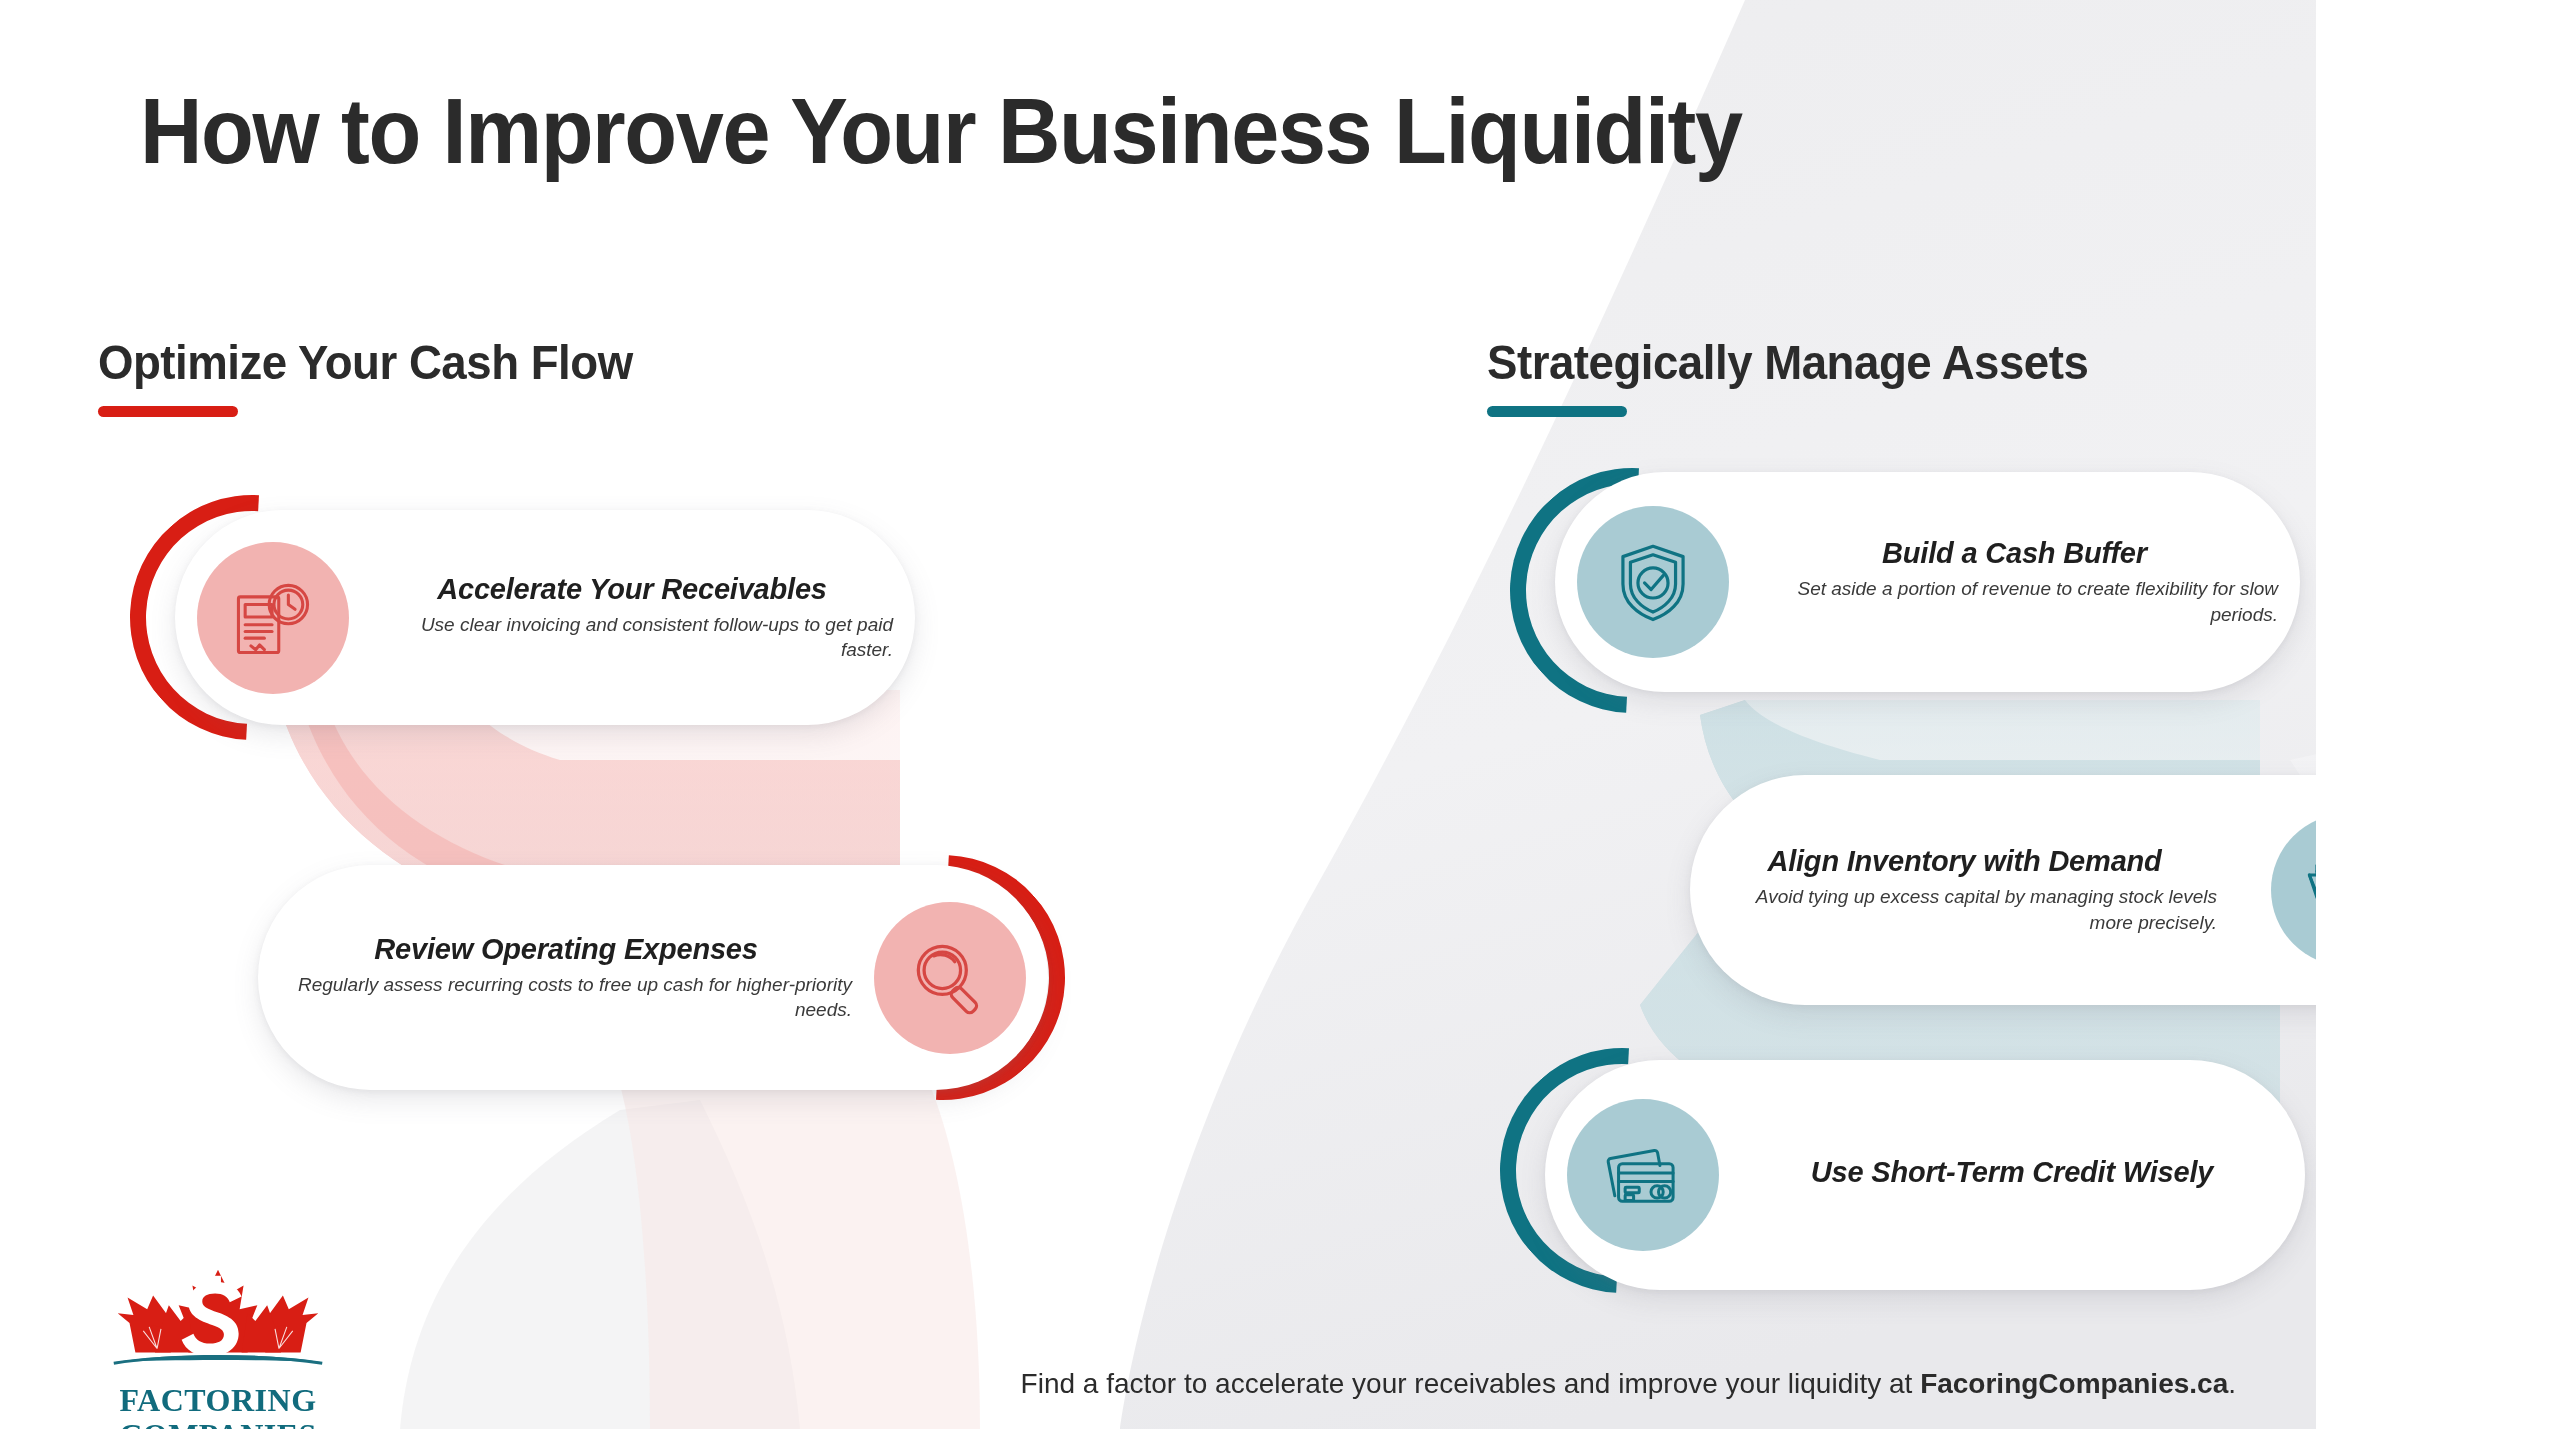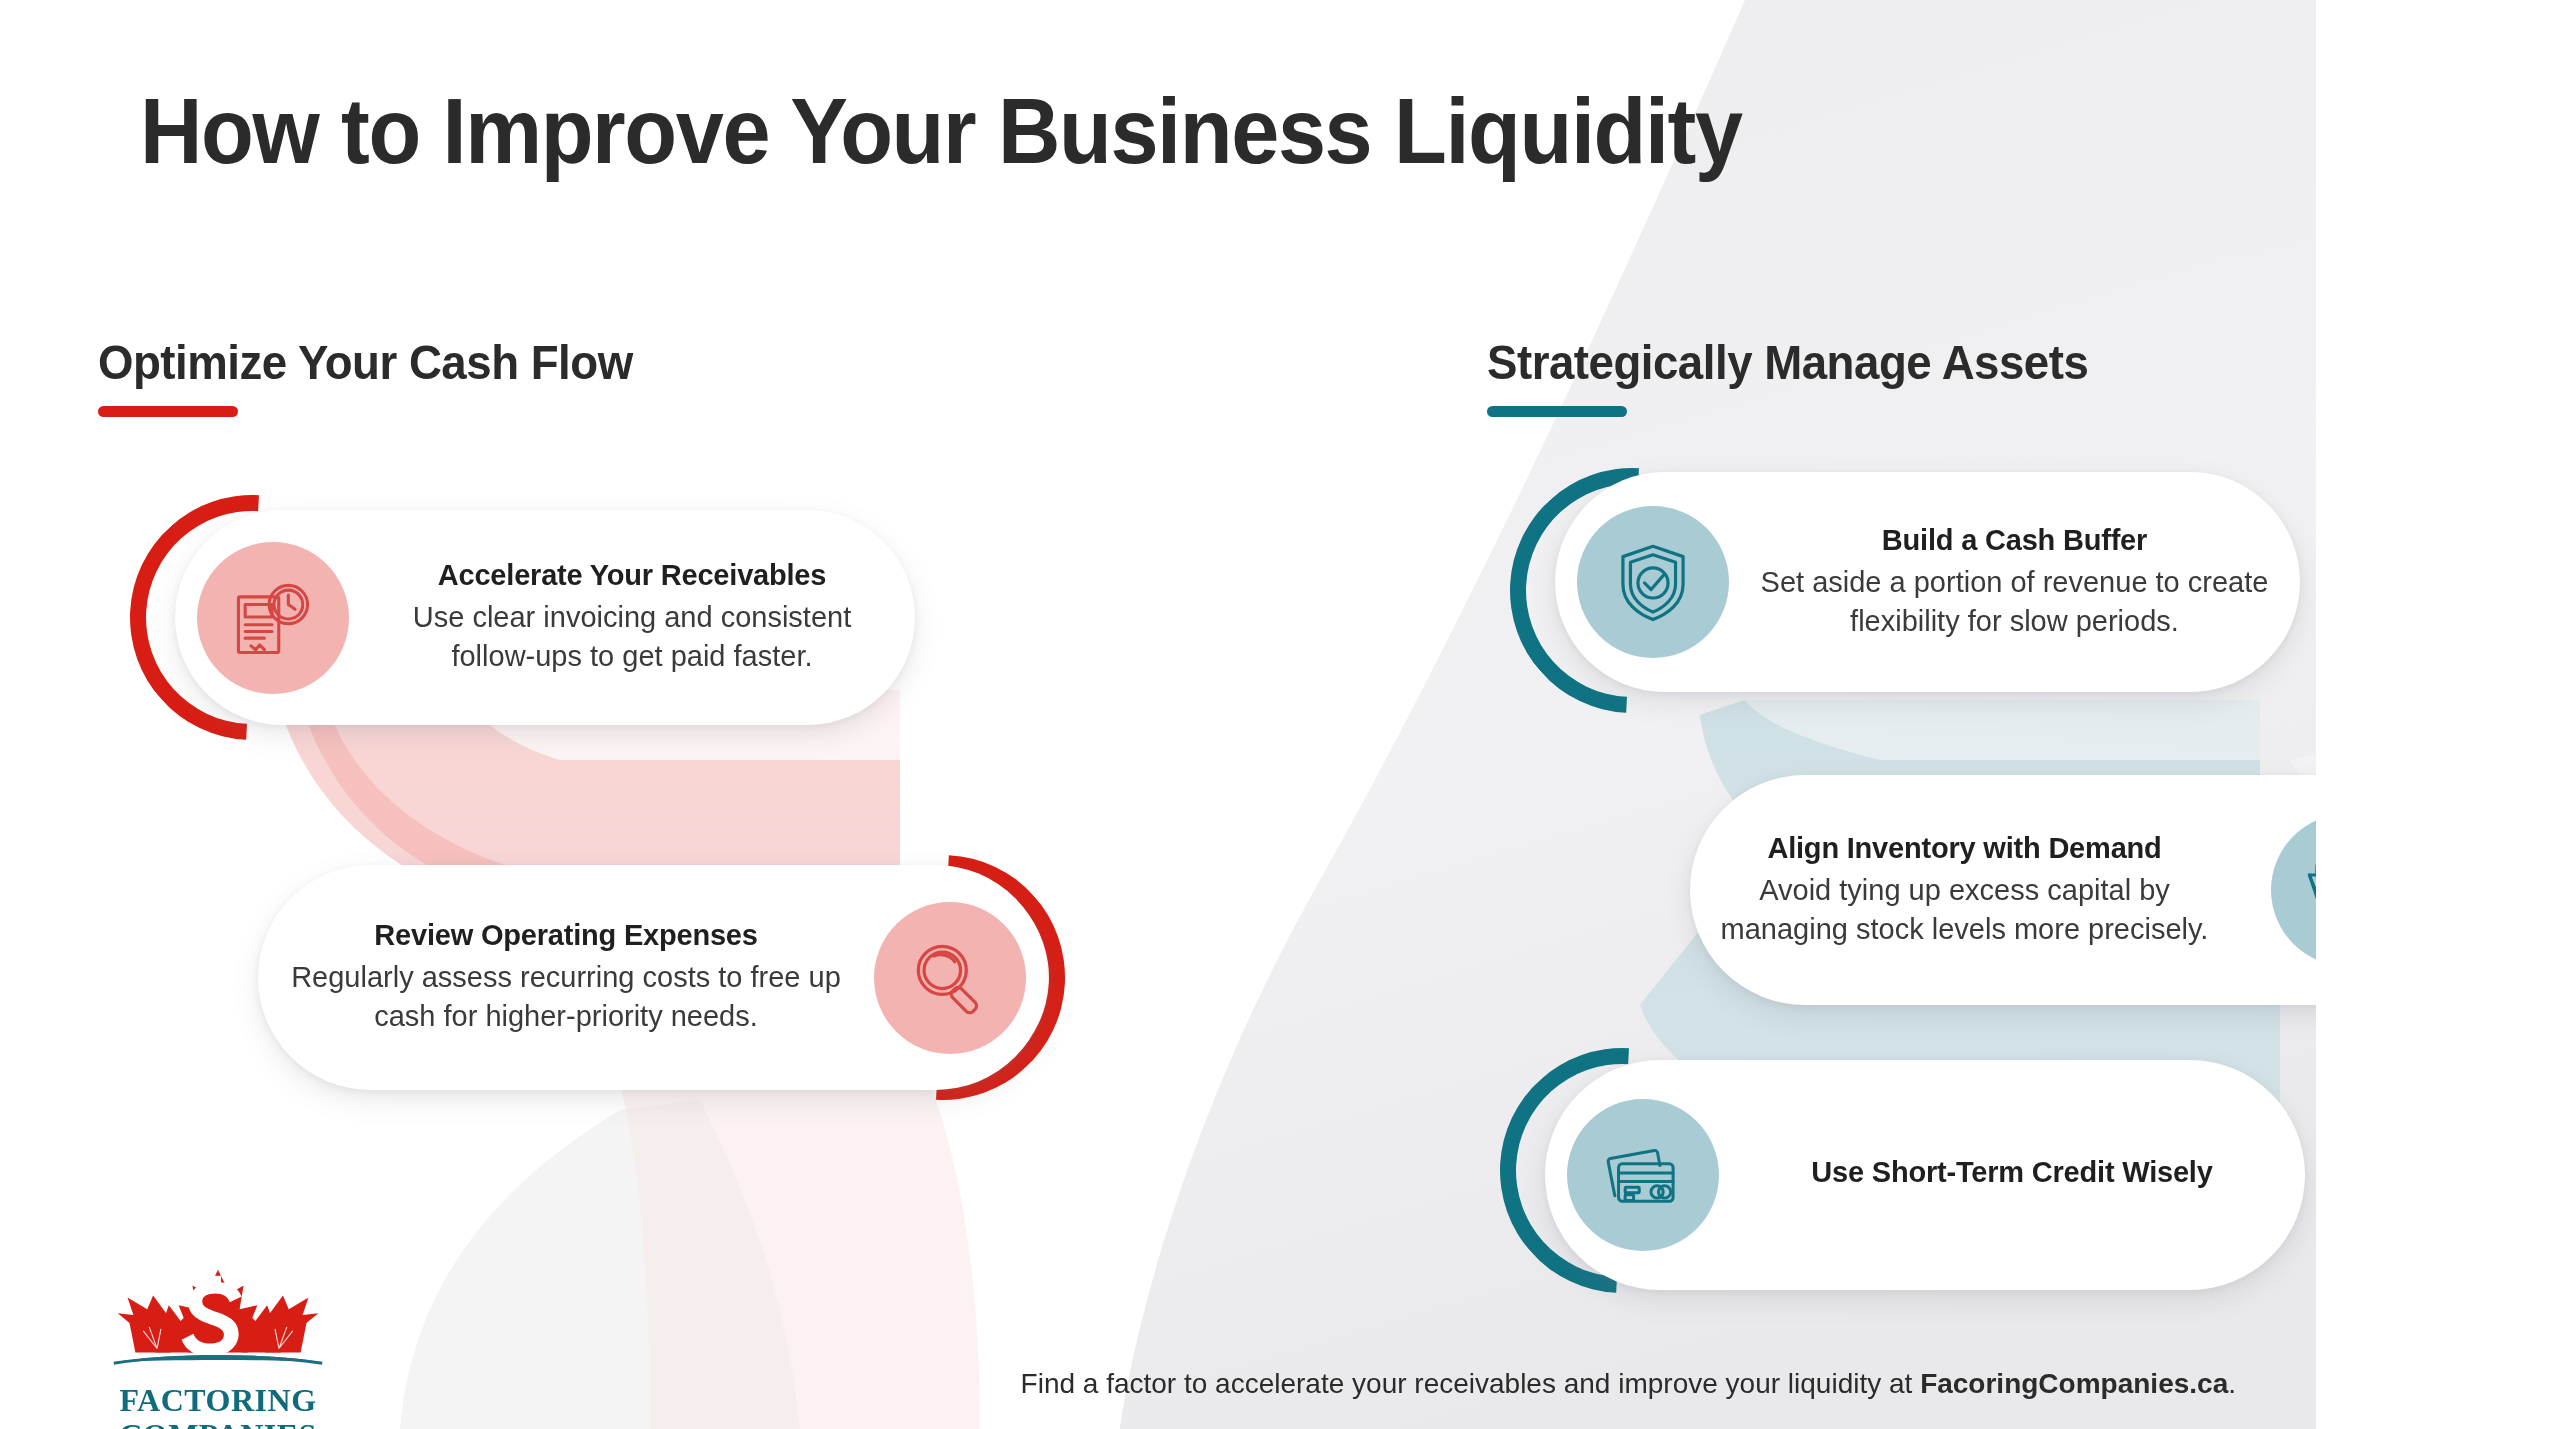--- a/index.html
+++ b/index.html
@@ -50,26 +50,26 @@
   .card.icon-right { flex-direction:row-reverse; }
 
   .card-icon {
     flex:0 0 auto;
     width:152px; height:152px; border-radius:50%;
     display:flex; align-items:center; justify-content:center;
   }
   .card-icon.red  { background:#f2b3b1; }
   .card-icon.teal { background:#a9cbd3; }
 
-  .card-body { flex:1 1 auto; text-align:center; padding:0 22px; }
+  .card-body { flex:1 1 auto; text-align:center; padding:0 22px;font-style:italic; }
   .card-title {
     font-size:29px; font-weight:bold; color:#1f1f1f;
     letter-spacing:-0.2px; margin-bottom:6px; white-space:nowrap;
   }
-  .card-desc { font-size:29px; color:#3a3a3a; line-height:1.33; }
+  .card-desc { font-size:19px; color:#3a3a3a; line-height:1.33;text-align:right; }
 
   
   .ring {
     position:absolute; border-radius:50%;
     border:16px solid transparent; z-index:4;
   }
 
   
   .logo { position:absolute; left:98px; top:1262px; width:240px; z-index:8; }
   .logo-word {

